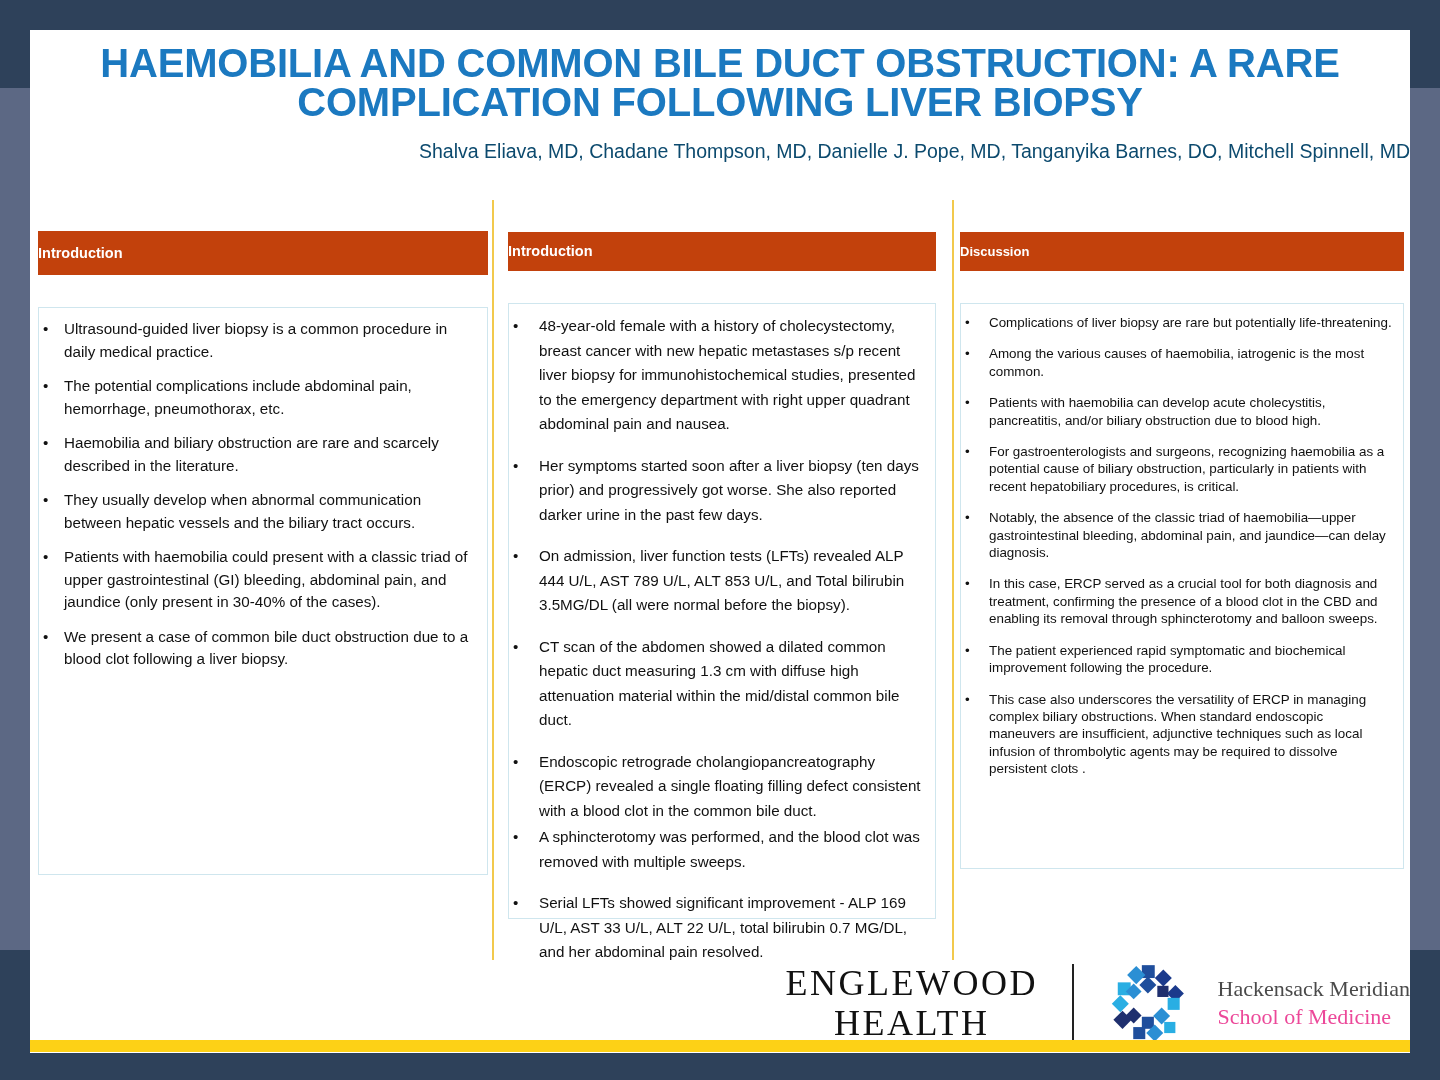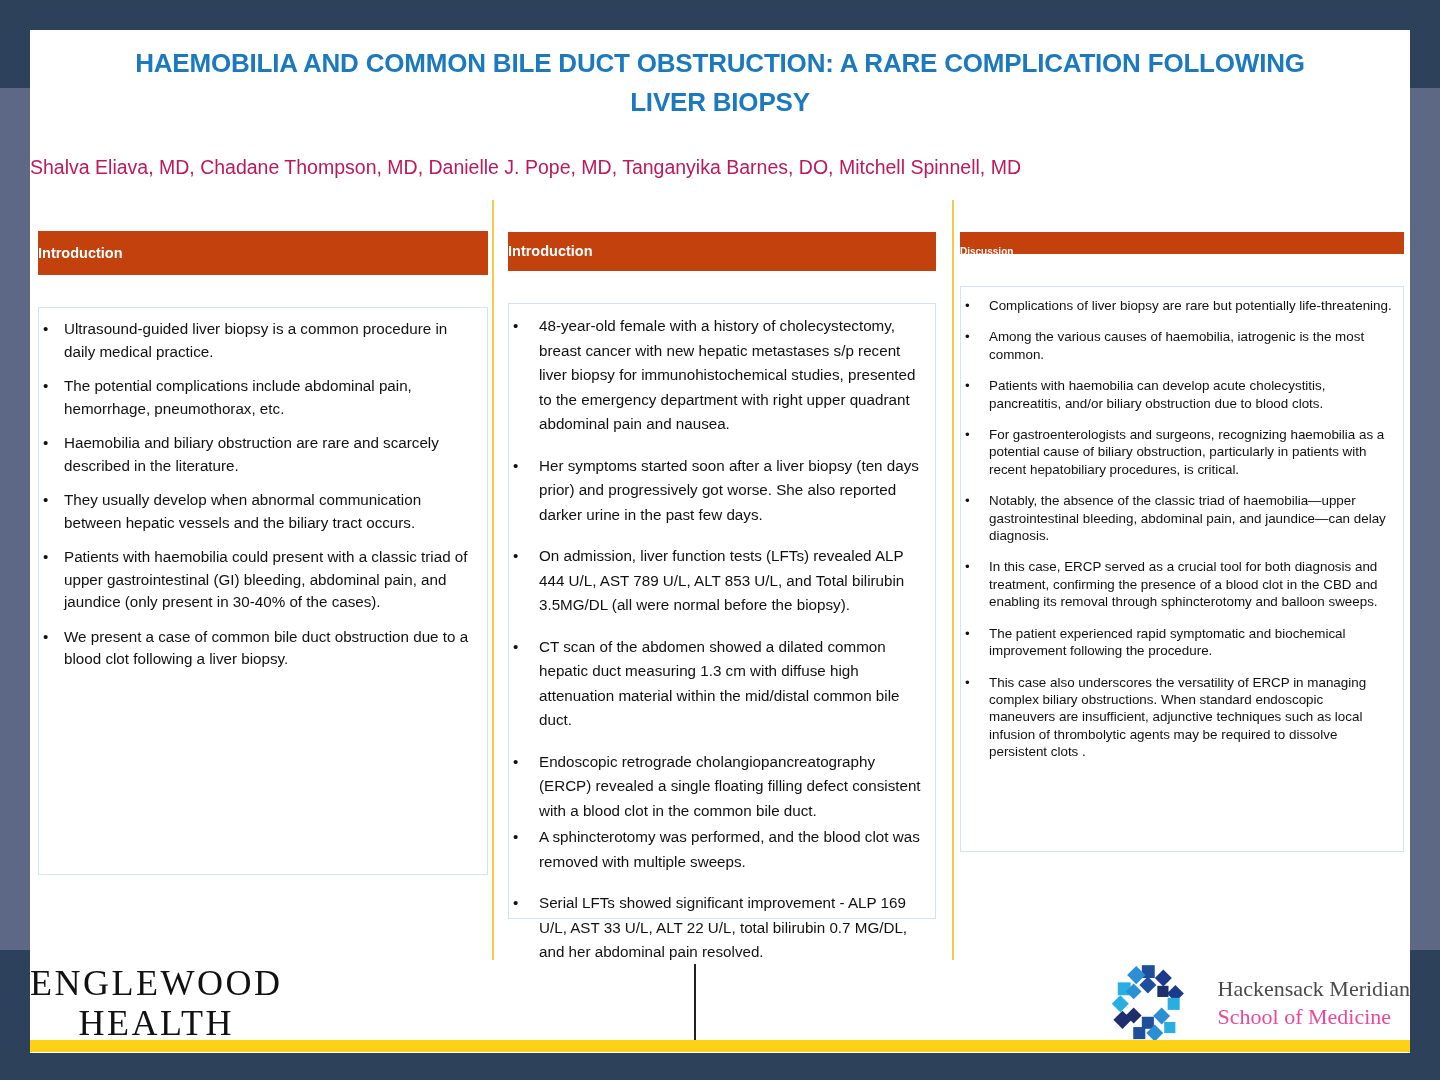--- a/index.html
+++ b/index.html
@@ -39,31 +39,31 @@
     position:absolute;left:30px;top:30px;
     width:1380px;height:1023px;
     background:#ffffff;
     box-sizing:border-box;
   }
 
   #poster-title{
     text-align:center;
     color:#1b79c0;
     font-weight:bold;
-    font-size:26px;
+    font-size:40px;
     line-height:39px;
     letter-spacing:-0.2px;
     padding:14px 70px 0 70px;
   }
   #authors-block{
-    text-align:left;
-    color:#be185d;
+    text-align:right;
+    color:#0c4a6e;
     font-size:19.5px;
     line-height:26px;
-    margin-top:32px;
+    margin-top:16px;
   }
 
   
   #columns{
     position:absolute;left:0;top:170px;width:1380px;height:760px;
   }
   .divider-v{
     position:absolute;top:0;width:1.5px;height:760px;background:#f2c94c;
   }
   #divider-1{left:462px;}
@@ -87,22 +87,22 @@
     font-size:14.5px;
     height:44px;line-height:44px;
     margin-top:31px;
   }
   #col-mid .section-header{
     font-size:14.5px;
     height:39px;line-height:39px;
     margin-top:32px;
   }
   #col-right .section-header{
-    font-size:10px;
-    height:22px;line-height:39px;
+    font-size:13px;
+    height:39px;line-height:39px;
     margin-top:32px;
   }
 
   .text-box{
     border:1px solid #cfe6ee;
     box-sizing:border-box;
     background:#ffffff;
     margin-top:32px;
     padding:10px 10px 10px 4px;
   }
@@ -145,21 +145,21 @@
     font-size:13.4px;line-height:17.4px;
     margin-bottom:14px;padding-left:24px;
   }
 
   
   #footer{
     position:absolute;left:0;top:930px;width:1380px;height:93px;
   }
   #logo-row{
     position:absolute;left:0;right:0;top:0;
-    display:flex;align-items:center;justify-content:space-between;gap:0px;
+    display:flex;align-items:center;justify-content:flex-end;gap:0px;
   }
   #englewood-logo{
     font-family:"Liberation Serif", serif;
     color:#111111;
     text-align:center;
     letter-spacing:2.5px;
     line-height:40px;
     font-size:36px;
   }
   #logo-divider{
@@ -280,21 +280,21 @@
           <li>
               <span class="bullet-dot">•</span>
               <span class="bullet-text">Complications of liver biopsy are rare but potentially life-threatening.</span>
             </li>
           <li>
               <span class="bullet-dot">•</span>
               <span class="bullet-text">Among the various causes of haemobilia, iatrogenic is the most common.</span>
             </li>
           <li>
               <span class="bullet-dot">•</span>
-              <span class="bullet-text">Patients with haemobilia can develop acute cholecystitis, pancreatitis, and/or biliary obstruction due to blood clots.</span>
+              <span class="bullet-text">Patients with haemobilia can develop acute cholecystitis, pancreatitis, and/or biliary obstruction due to blood high.</span>
             </li>
           <li>
               <span class="bullet-dot">•</span>
               <span class="bullet-text">For gastroenterologists and surgeons, recognizing haemobilia as a potential cause of biliary obstruction, particularly in patients with recent hepatobiliary procedures, is critical.</span>
             </li>
           <li>
               <span class="bullet-dot">•</span>
               <span class="bullet-text">Notably, the absence of the classic triad of haemobilia—upper gastrointestinal bleeding, abdominal pain, and jaundice—can delay diagnosis.</span>
             </li>
           <li>

